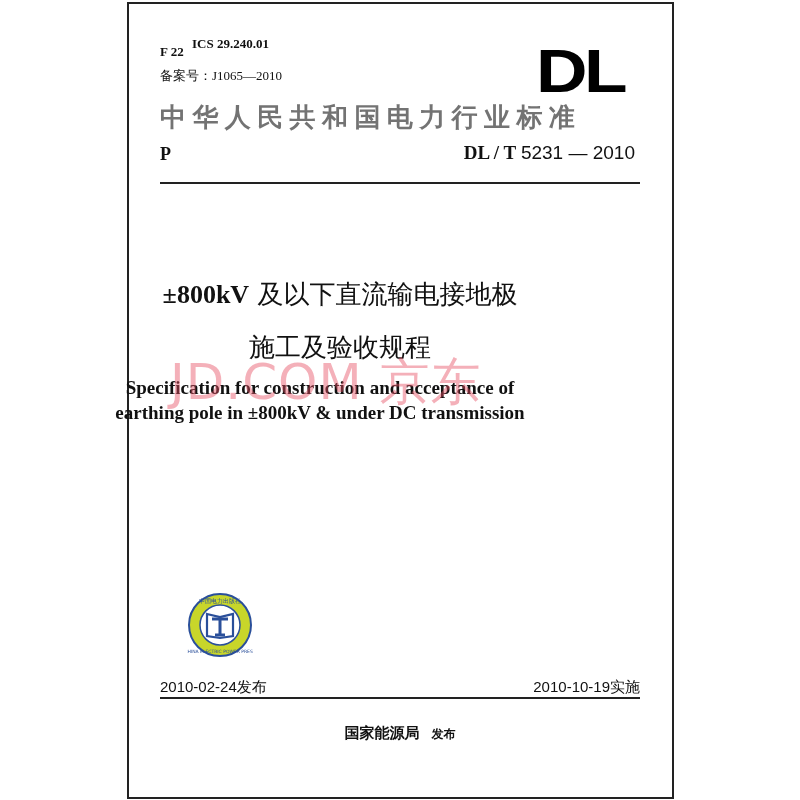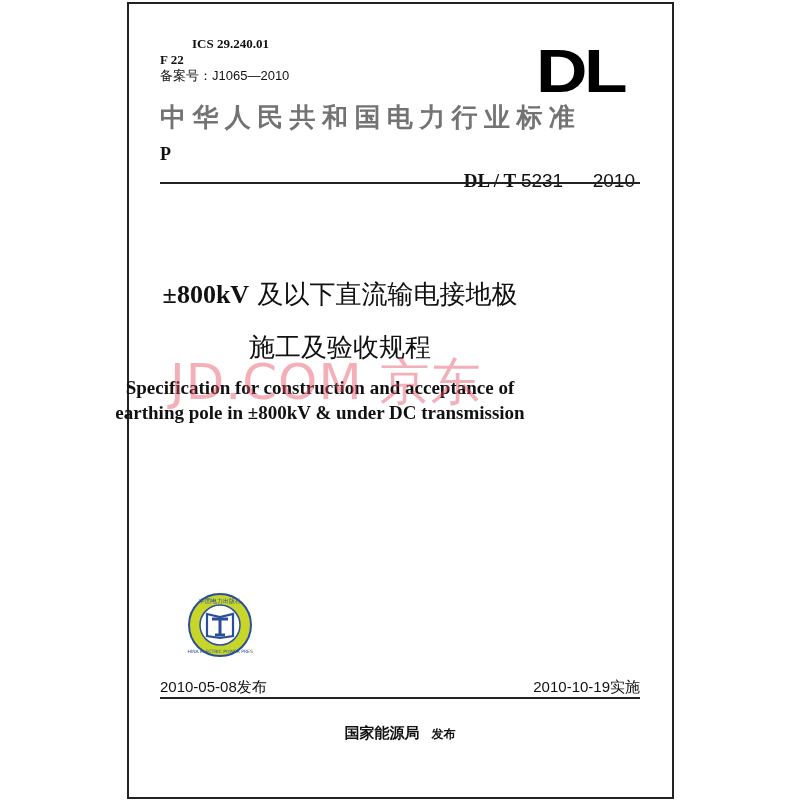--- a/index.html
+++ b/index.html
@@ -4,43 +4,43 @@
   <style>
     html, body { margin: 0; padding: 0; background: #ffffff; }
     body { width: 800px; height: 800px; position: relative; overflow: hidden; font-family: "Liberation Serif", serif; color: #111; }
     .frame { position: absolute; left: 127px; top: 2px; width: 543px; height: 793px; border: 2px solid #222; background: #fff; }
     .abs { position: absolute; white-space: nowrap; }
     .meta { left: 160px; font-family: "Liberation Sans", sans-serif; font-size: 13px; line-height: 16px; color: #111; }
     .meta b { font-family: "Liberation Serif", serif; }
     .dl-logo { left: 536px; top: 40px; font-family: "Liberation Sans", sans-serif; font-weight: 900; font-size: 62px; letter-spacing: -3px; line-height: 62px; transform: scaleX(1.15); transform-origin: left top; color: #000; }
     .std-title { left: 160px; top: 100px; font-family: "DejaVu Serif", serif; font-weight: bold; font-size: 26px; letter-spacing: 6.4px; line-height: 34px; color: #737373; }
     .p-code { left: 160px; top: 144px; font-weight: bold; font-size: 18px; }
-    .std-no { right: 165px; top: 142px; font-size: 19px; margin-top: 28px; }
+    .std-no { right: 165px; top: 142px; font-size: 19px; }
     .std-no .dlt { font-family: "Liberation Serif", serif; font-weight: bold; }
     .std-no .num { font-family: "Liberation Sans", sans-serif; }
     .rule { position: absolute; left: 160px; width: 480px; height: 2px; background: #222; }
     .cn-title { left: 0; width: 680px; text-align: center; font-family: "DejaVu Sans", sans-serif; font-size: 26px; line-height: 34px; color: #111; }
     .cn-title .kv { font-family: "Liberation Serif", serif; font-weight: bold; }
     .en-title { left: 0; width: 640px; text-align: center; font-family: "Liberation Serif", serif; font-weight: bold; font-size: 19px; line-height: 24px; color: #111; }
     .watermark { left: 170px; top: 352px; width: 460px; text-align: left; font-family: "DejaVu Sans", sans-serif; font-size: 50px; line-height: 60px; color: rgba(230, 80, 100, 0.45); letter-spacing: 1px; pointer-events: none; }
     .logo { left: 187px; top: 592px; width: 66px; height: 66px; }
     .date { top: 678px; font-family: "Liberation Sans", sans-serif; font-size: 15px; color: #111; }
     .date-left { left: 160px; }
     .date-right { right: 160px; }
     .publisher { left: 0; width: 800px; text-align: center; top: 724px; font-family: Liberation Sans, sans-serif; font-weight: bold; font-size: 15px; color: #111; }
     .publisher .suffix { font-size: 12px; margin-left: 12px; font-weight: bold; }
   </style>
 </head>
 <body>
 
 <div class="frame"></div>
 
 <div class="abs meta" style="top:36px;margin-left:32px;"><b>ICS 29.240.01</b></div>
-<div class="abs meta" style="top:52px;"><b>F 22</b></div>
-<div class="abs meta" style="top:68px;">备案号：J1065—2010</div>
+<div class="abs meta" style="top:44px;"><b>F 22</b></div>
+<div class="abs meta" style="top:68px;font-family:Liberation Serif, serif;">备案号：J1065—2010</div>
 
 <div class="abs dl-logo">DL</div>
 
 <div class="abs std-title">中华人民共和国电力行业标准</div>
 
 <div class="abs p-code">P</div>
 <div class="abs std-no">
   <span class="dlt">DL / T</span>
   <span class="num">5231 — 2010</span>
 </div>
@@ -59,20 +59,20 @@
   <svg width="66" height="66" viewBox="0 0 66 66">
     <circle cx="33" cy="33" r="31" fill="#c8d62a" stroke="#2a4f9a" stroke-width="2"></circle>
     <circle cx="33" cy="33" r="20" fill="#ffffff" stroke="#2a4f9a" stroke-width="1.5"></circle>
     <path d="M20 22 L33 25 L46 22 L46 44 L33 46 L20 44 Z" fill="none" stroke="#2a4f9a" stroke-width="2.2"></path>
     <path d="M25 27 L41 27 M33 27 L33 43 M28 43 L38 43" stroke="#2a4f9a" stroke-width="3" fill="none"></path>
     <text x="33" y="11" font-size="6" text-anchor="middle" fill="#2a4f9a" font-family="DejaVu Sans, sans-serif">中国电力出版社</text>
     <text x="33" y="61" font-size="4.5" text-anchor="middle" fill="#2a4f9a" font-family="DejaVu Sans, sans-serif">CHINA ELECTRIC POWER PRESS</text>
   </svg>
 </div>
 
-<div class="abs date date-left">2010-05-08发布</div>
+<div class="abs date date-left">2010-02-24发布</div>
 <div class="abs date date-right">2010-10-19实施</div>
 
 <div class="rule" style="top:697px;"></div>
 
 <div class="abs publisher">
   <span>国家能源局</span><span class="suffix">发布</span>
 </div>
 
 </body></html>

